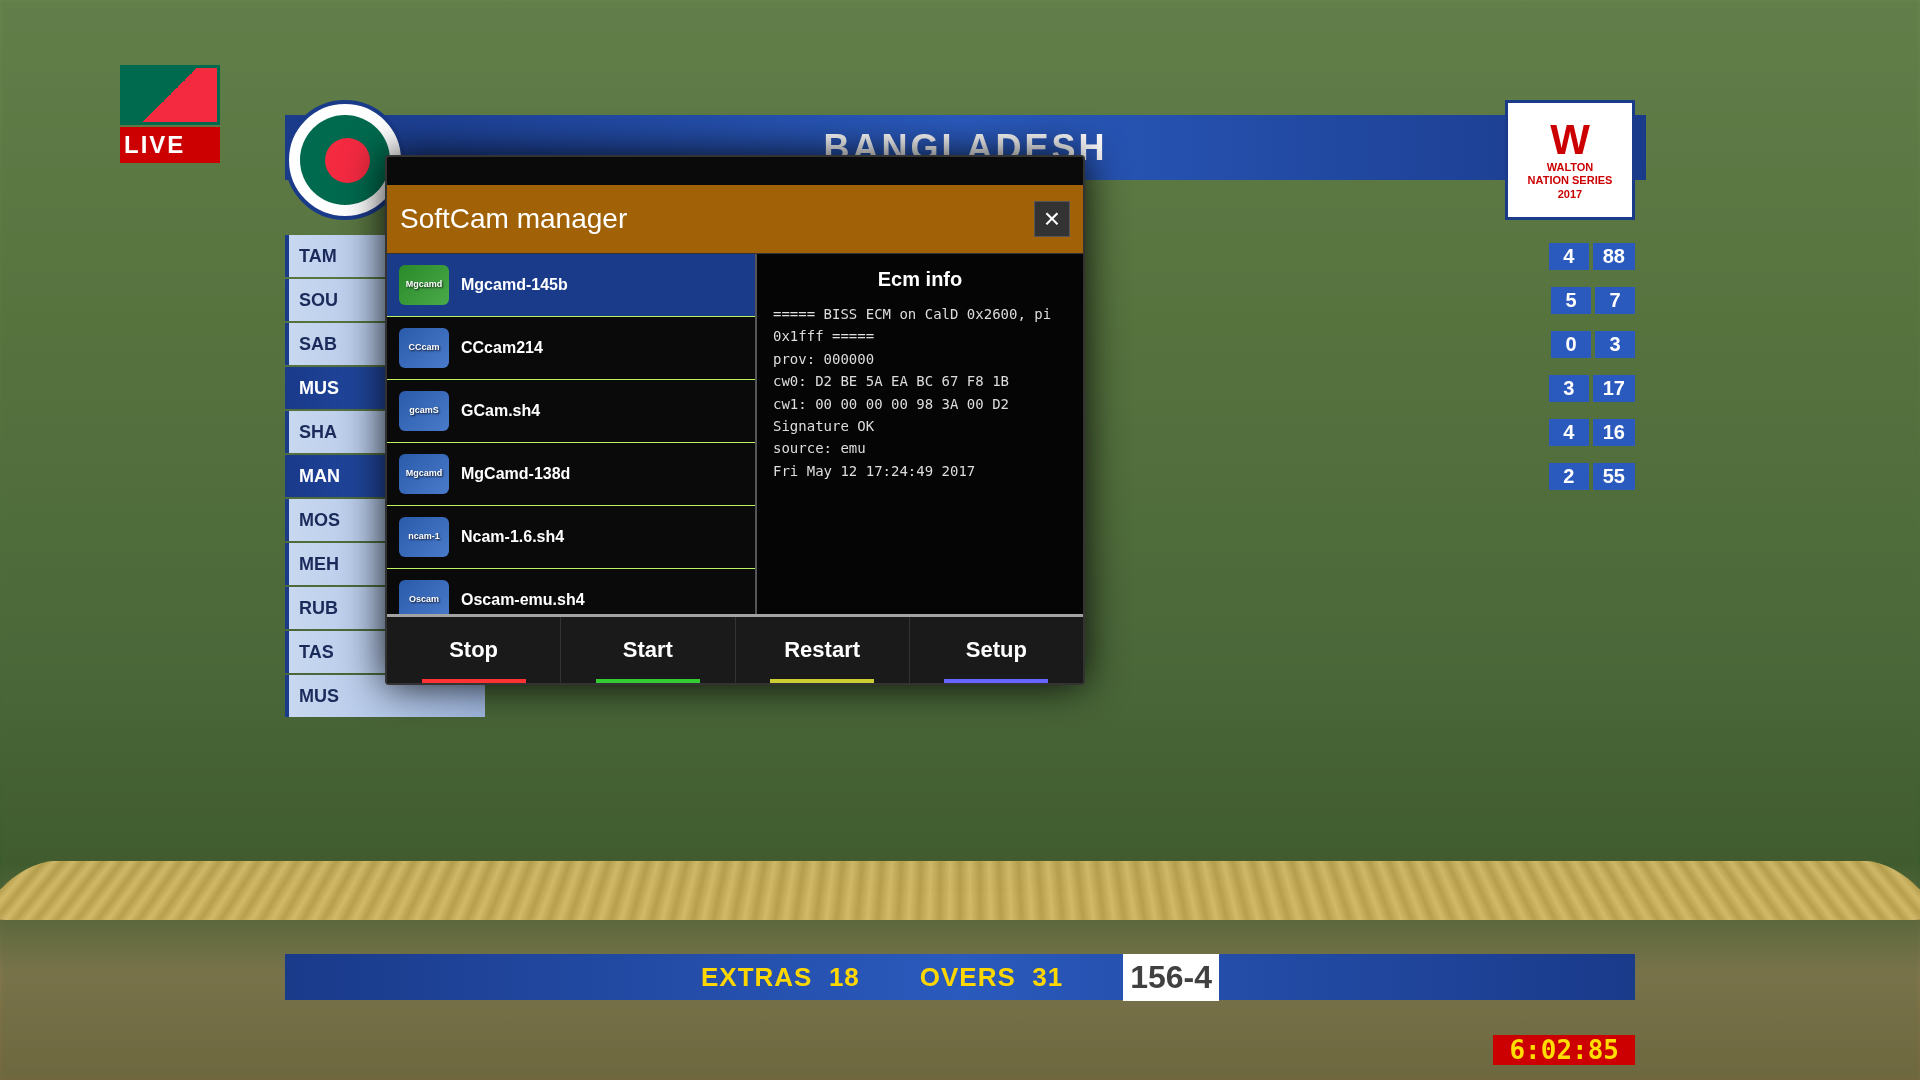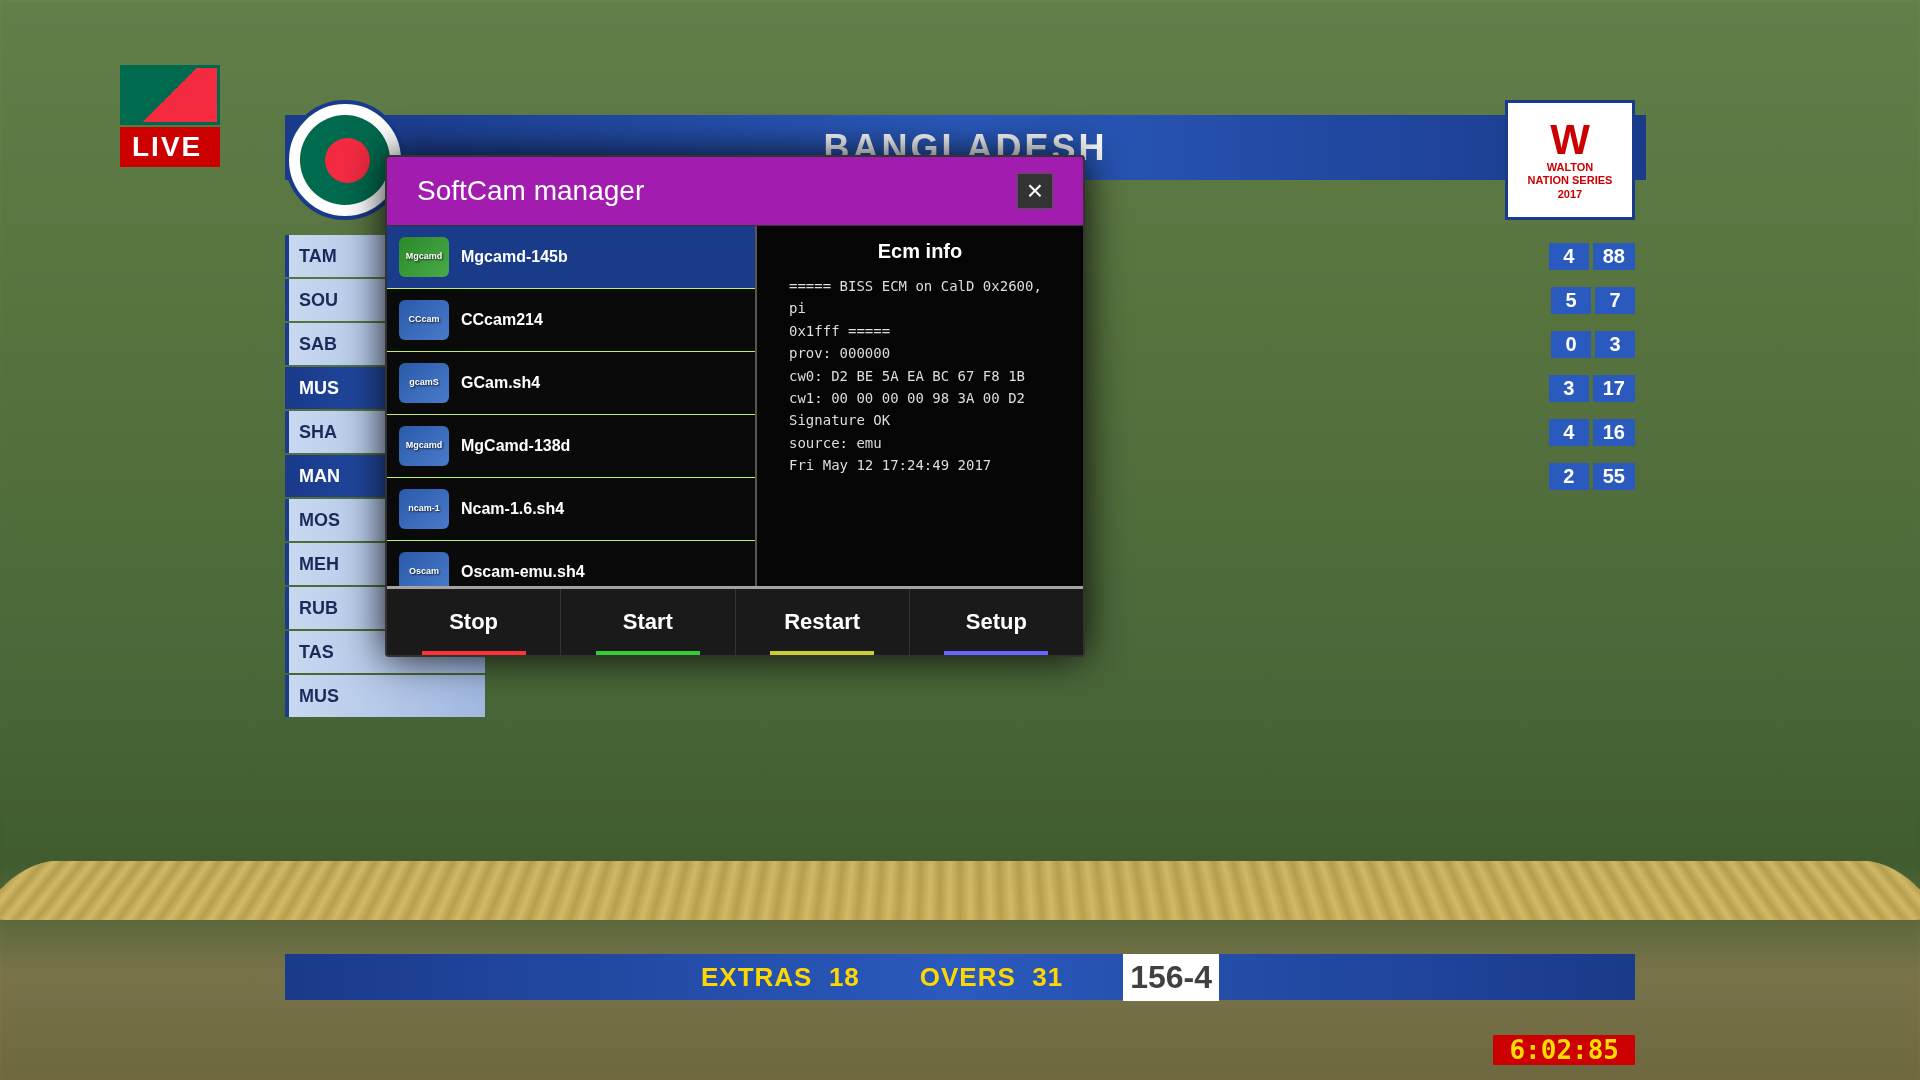--- a/index.html
+++ b/index.html
@@ -124,23 +124,23 @@
     
     .live-badge {
       position: absolute;
       top: 65px;
       left: 120px;
       z-index: 5;
     }
     .live-flag {
       background: #cc0000;
       color: white;
-      font-size: 28px;
+      font-size: 24px;
       font-weight: 900;
-      padding: 4px 12px;
+      padding: 4px 4px;
       letter-spacing: 2px;
     }
     .live-flag-top {
       width: 100px;
       height: 60px;
       background: linear-gradient(135deg, #006a4e 50%, #f42a41 50%);
       border: 3px solid #006a4e;
       margin-bottom: 2px;
     }
 
@@ -257,26 +257,27 @@
       left: 385px;
       width: 700px;
       background: #0a0a0a;
       border: 2px solid #333;
       border-radius: 4px;
       box-shadow: 0 0 40px rgba(0,0,0,0.9);
       overflow: hidden;
     }
 
     .dialog-header {
-      background: #a21caf;
-      padding: 16px 30px;
+      background: #a16207;
+      padding: 16px 13px;
       display: flex;
       align-items: center;
       justify-content: space-between;
       border-bottom: 1px solid #333;
+      margin-top: 28px;
     }
     .dialog-title {
       color: white;
       font-size: 28px;
       font-weight: normal;
     }
     .dialog-close {
       color: white;
       font-size: 28px;
       cursor: pointer;
@@ -340,21 +341,21 @@
 
     .cam-name {
       color: white;
       font-size: 16px;
       font-weight: bold;
     }
 
     
     .ecm-panel {
       flex: 1;
-      padding: 14px 32px;
+      padding: 14px 16px;
       background: #050505;
     }
     .ecm-title {
       color: white;
       font-size: 20px;
       font-weight: bold;
       text-align: center;
       margin-bottom: 12px;
     }
     .ecm-content {

